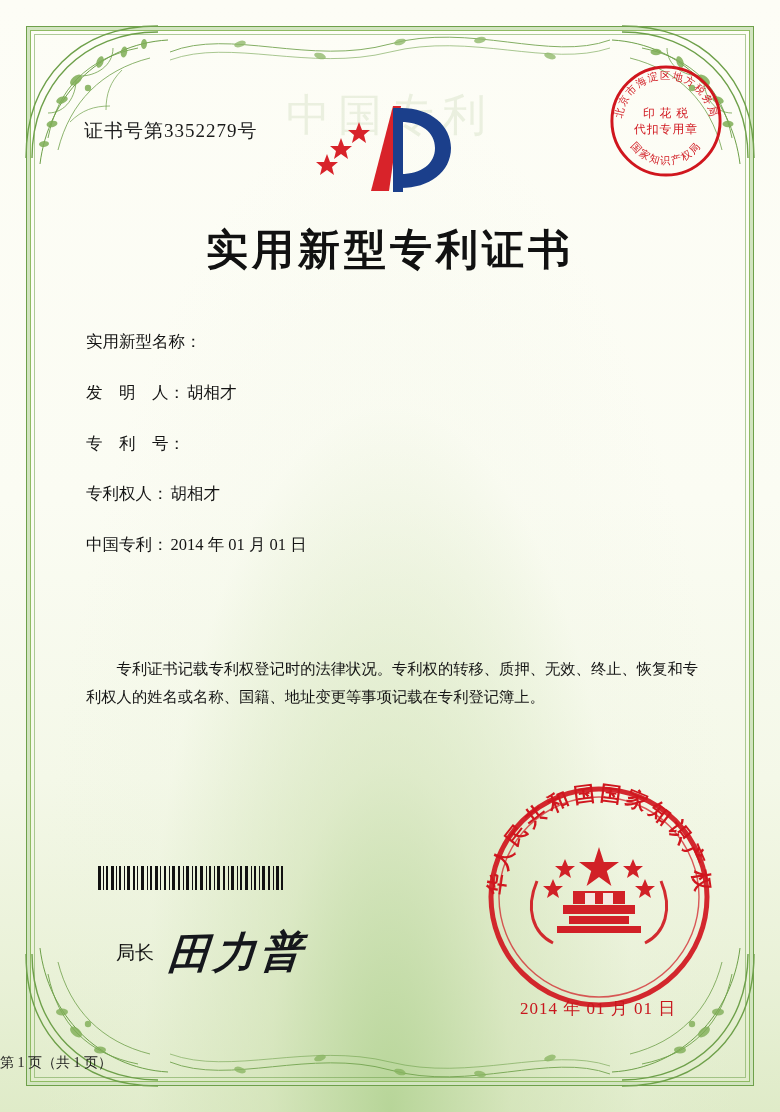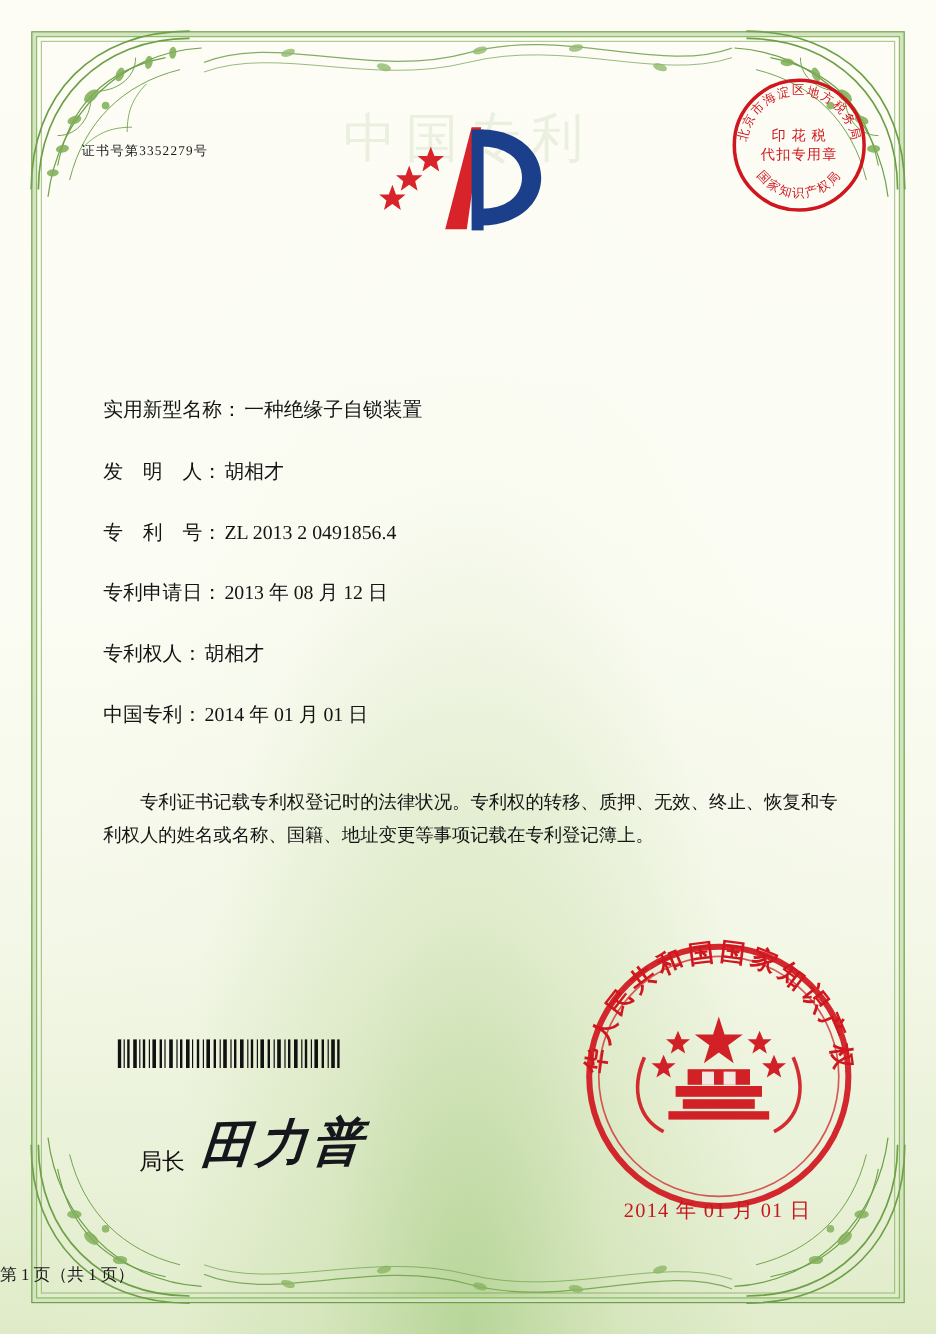--- a/index.html
+++ b/index.html
@@ -71,23 +71,23 @@
     letter-spacing: 8px;
     color: rgba(150,175,120,0.17);
     font-family: "Liberation Serif", serif;
     pointer-events: none;
     user-select: none;
   }
 
   
   .cert-number {
     position: absolute;
-    left: 68px;
+    left: 84px;
     top: 118px;
-    font-size: 11px;
+    font-size: 19px;
     letter-spacing: 1px;
     color: #1b1b1b;
   }
 
   .logo {
     position: absolute;
     left: 50%;
     top: 96px;
     transform: translateX(-50%);
     width: 150px;
@@ -162,21 +162,21 @@
     width: 186px;
     height: 24px;
   }
 
   
   .sign-row {
     position: absolute;
     left: 116px;
     top: 925px;
     display: flex;
-    align-items: flex-end;
+    align-items: center;
   }
   .sign-label {
     font-size: 19px;
     color: #111;
     margin-right: 14px;
   }
   .sign-script {
     font-family: "DejaVu Serif", "Liberation Serif", serif;
     font-size: 42px;
     font-style: italic;
@@ -353,37 +353,32 @@
     <text font-size="10.5" fill="#d0161e" font-family="'Liberation Serif',serif" letter-spacing="1.5">
       <textPath href="#taxTopArc" startOffset="50%" text-anchor="middle">北京市海淀区地方税务局</textPath>
     </text>
     <text font-size="10.5" fill="#d0161e" font-family="'Liberation Serif',serif" letter-spacing="1.5">
       <textPath href="#taxBotArc" startOffset="50%" text-anchor="middle">国家知识产权局</textPath>
     </text>
     <text x="60" y="56" text-anchor="middle" font-size="12" fill="#d0161e" font-family="'Liberation Serif',serif" letter-spacing="1">印 花 税</text>
     <text x="60" y="72" text-anchor="middle" font-size="12" fill="#d0161e" font-family="'Liberation Serif',serif" letter-spacing="1">代扣专用章</text>
   </svg>
 
+  <div class="title">实用新型专利证书</div>
 
   <div class="fields">
     <div class="field-row">
       <span class="field-label">实用新型名称：</span>
-      <span class="field-value">一种绝缘子自锁装置</span>
     </div>
     <div class="field-row">
       <span class="field-label">发　明　人：</span>
       <span class="field-value">胡相才</span>
     </div>
     <div class="field-row">
       <span class="field-label">专　利　号：</span>
-      <span class="field-value">ZL 2013 2 0491856.4</span>
-    </div>
-    <div class="field-row">
-      <span class="field-label">专利申请日：</span>
-      <span class="field-value">2013 年 08 月 12 日</span>
     </div>
     <div class="field-row">
       <span class="field-label">专利权人：</span>
       <span class="field-value">胡相才</span>
     </div>
     <div class="field-row">
       <span class="field-label">中国专利：</span>
       <span class="field-value">2014 年 01 月 01 日</span>
     </div>
   </div>

